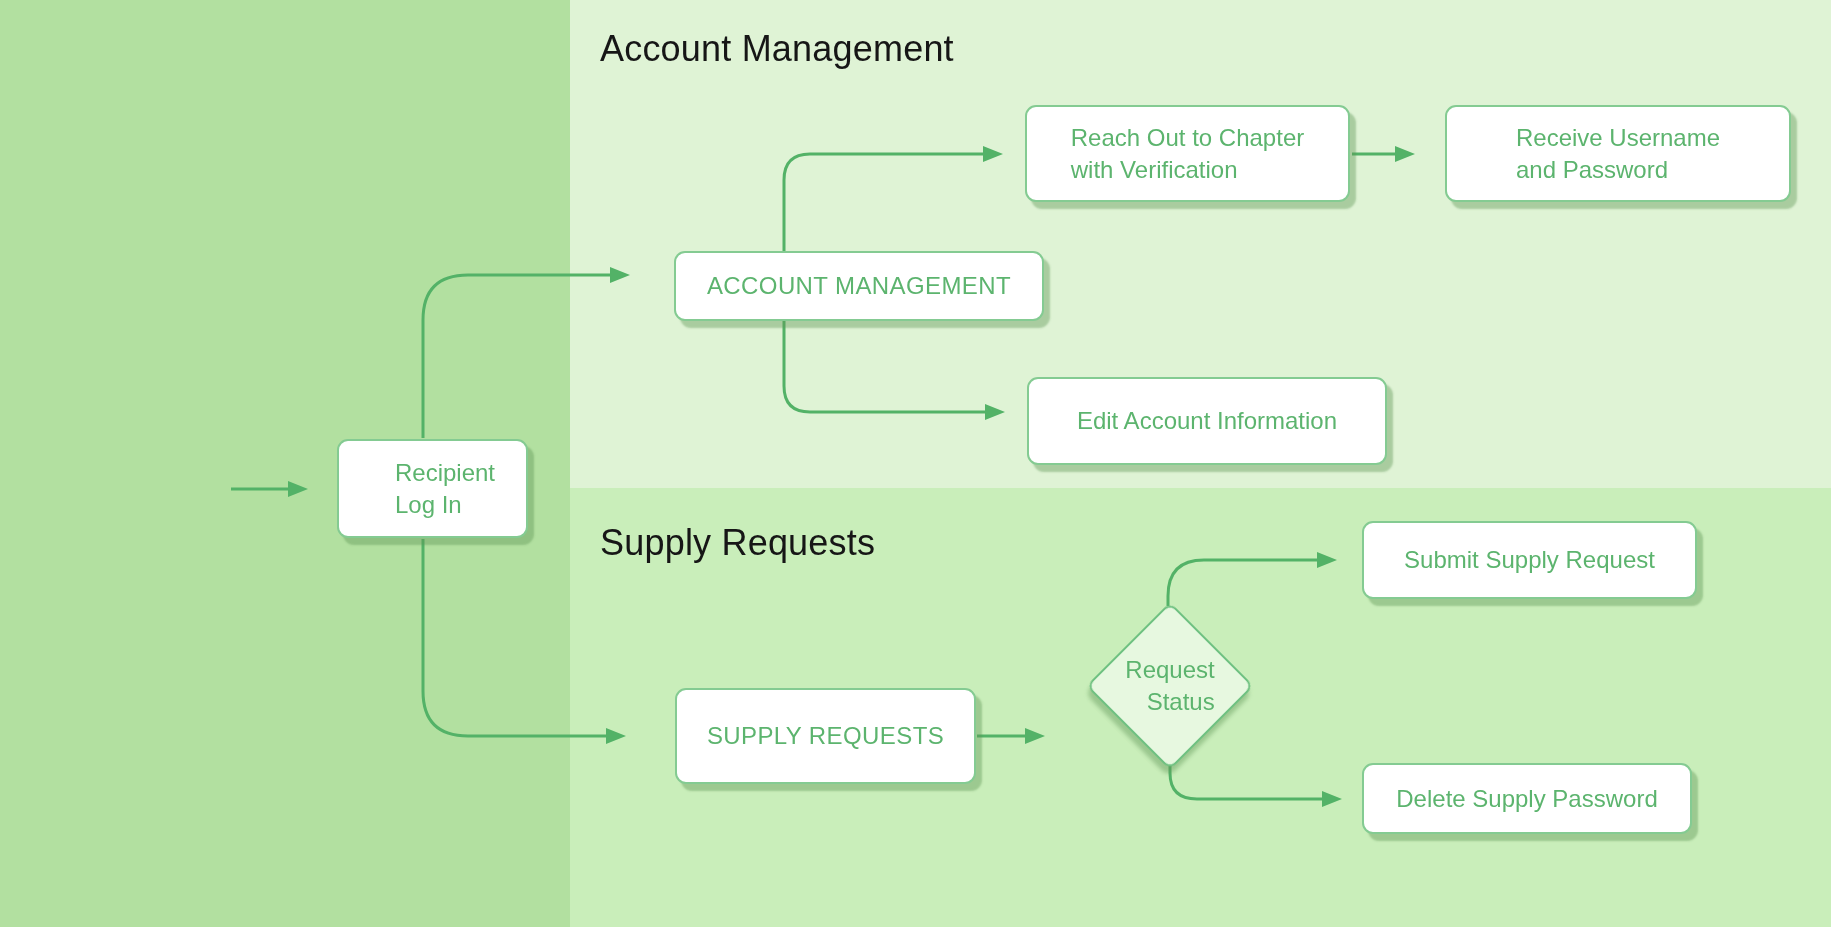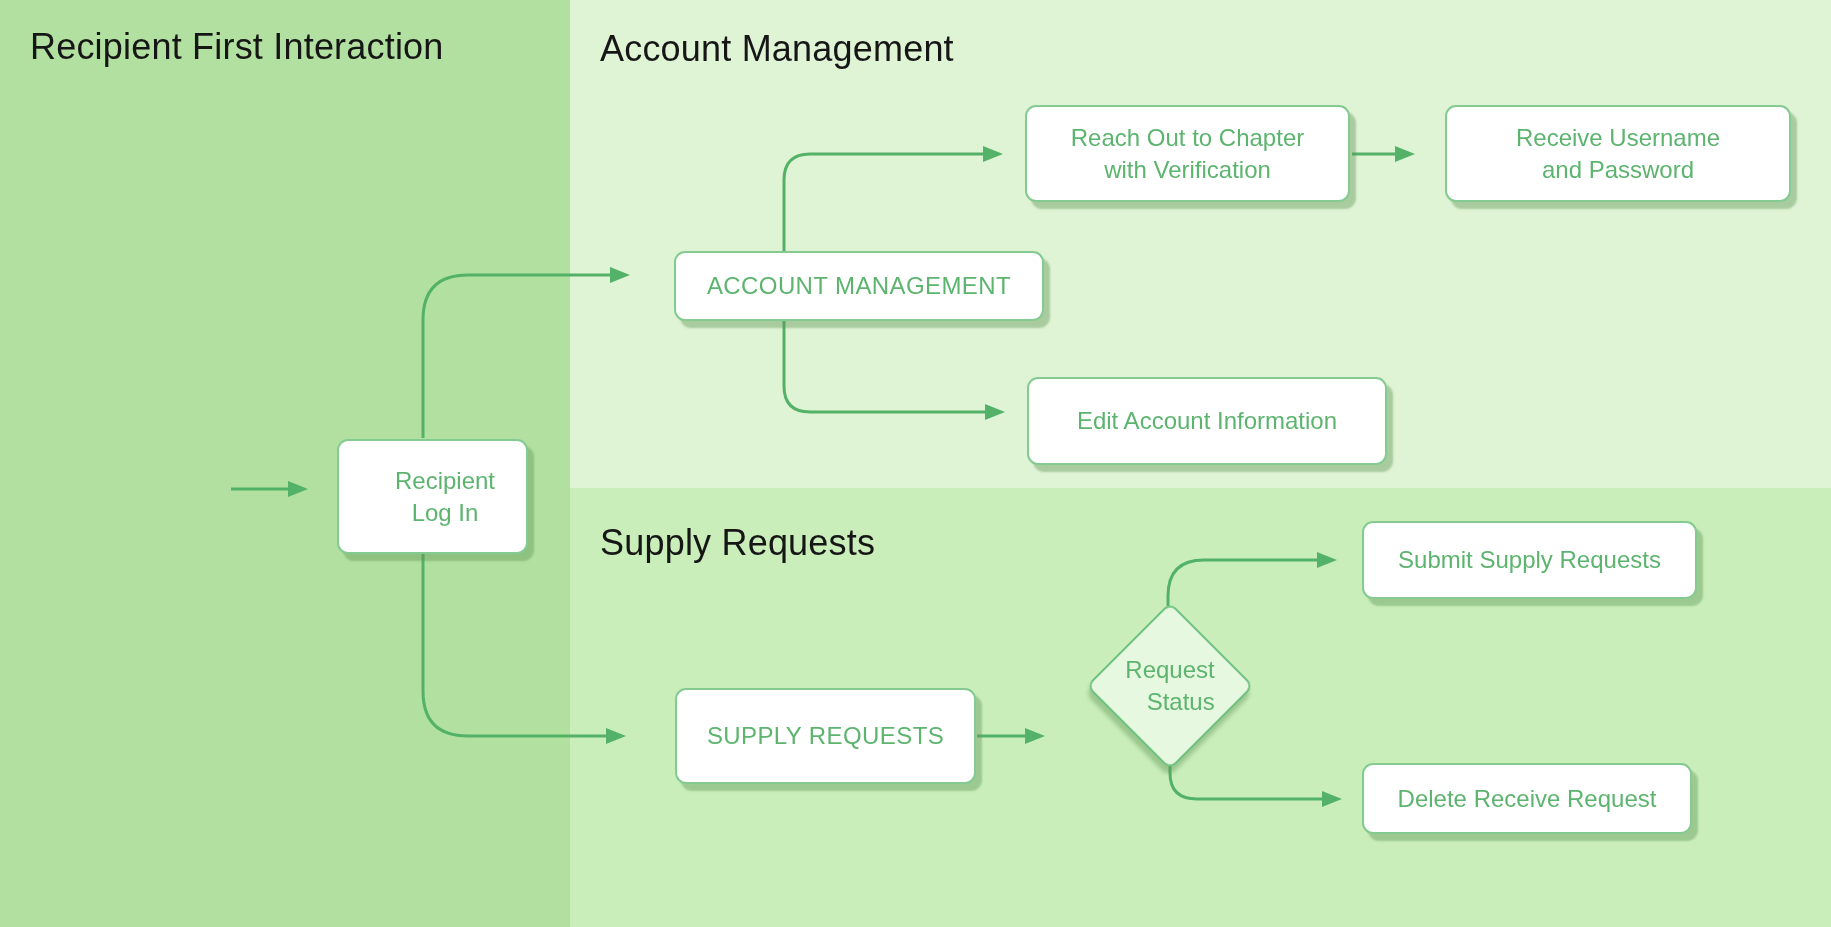--- a/index.html
+++ b/index.html
@@ -17,21 +17,21 @@
     color:#161616;letter-spacing:0.2px;white-space:nowrap;
   }
 
   #wires{position:absolute;left:0;top:0;z-index:1;}
 
   .node{
     position:absolute;z-index:2;background:#ffffff;
     border:2px solid #84cb92;border-radius:11px;
     box-shadow:6px 7px 2px rgba(96,150,86,0.42);
     display:flex;align-items:center;justify-content:center;
-    text-align:center;color:#5cb46e;font-size:24px;line-height:1.32;
+    text-align:left;color:#5cb46e;font-size:24px;line-height:1.32;
     white-space:pre-line;box-sizing:border-box;
   }
   .node.caps{letter-spacing:0.4px;}
 
   .diamond-wrap{position:absolute;z-index:2;}
   .diamond-shape{
     position:absolute;left:50%;top:50%;width:119px;height:119px;
     transform:translate(-50%,-50%) rotate(45deg);
     background:#e7f8e0;border:2px solid #6fc181;border-radius:9px;
     filter:drop-shadow(4px 6px 2px rgba(96,150,86,0.45));
@@ -44,21 +44,20 @@
 </style>
 </head>
 <body>
 
 <div id="canvas">
 
   <div class="panel panel-left"></div>
   <div class="panel panel-top-right"></div>
   <div class="panel panel-bottom-right"></div>
 
-  <div class="section-title" style="left:30px;top:26px;">Recipient First Interaction</div>
   <div class="section-title" style="left:600px;top:28px;">Account Management</div>
   <div class="section-title" style="left:600px;top:522px;">Supply Requests</div>
 
   <svg id="wires" width="1831" height="927" viewBox="0 0 1831 927">
     <defs>
       <marker id="arrow" markerUnits="userSpaceOnUse" markerWidth="22" markerHeight="18" refX="1" refY="9" orient="auto">
         <path d="M1,1 L21,9 L1,17 Z" fill="#53b267"></path>
       </marker>
     </defs>
     <g fill="none" stroke="#53b267" stroke-width="3">
@@ -68,38 +67,38 @@
       <path d="M784,251 V180 Q784,154 810,154 H983" marker-end="url(#arrow)"></path>
       <path d="M784,321 V386 Q784,412 810,412 H985" marker-end="url(#arrow)"></path>
       <path d="M1352,154 H1395" marker-end="url(#arrow)"></path>
       <path d="M977,736 H1025" marker-end="url(#arrow)"></path>
       <path d="M1168,606 V596 Q1168,560 1204,560 H1317" marker-end="url(#arrow)"></path>
       <path d="M1170,766 V773 Q1170,799 1197,799 H1322" marker-end="url(#arrow)"></path>
     </g>
   </svg>
 
 
-  <div class="node" style="left:337px;top:439px;width:191px;height:115px;padding-left:25px;">Recipient
+  <div class="node" style="left:337px;top:439px;width:191px;height:99px;padding-left:25px;">Recipient
 Log In</div>
 
   <div class="node caps" style="left:674px;top:251px;width:370px;height:70px;">ACCOUNT MANAGEMENT</div>
 
   <div class="node" style="left:1025px;top:105px;width:325px;height:97px;">Reach Out to Chapter
 with Verification</div>
 
   <div class="node" style="left:1445px;top:105px;width:346px;height:97px;">Receive Username
 and Password</div>
 
   <div class="node" style="left:1027px;top:377px;width:360px;height:88px;">Edit Account Information</div>
 
   <div class="node caps" style="left:675px;top:688px;width:301px;height:96px;">SUPPLY REQUESTS</div>
 
-  <div class="node" style="left:1362px;top:521px;width:335px;height:78px;">Submit Supply Requests</div>
+  <div class="node" style="left:1362px;top:521px;width:335px;height:78px;">Submit Supply Request</div>
 
-  <div class="node" style="left:1362px;top:763px;width:330px;height:71px;">Delete Receive Request</div>
+  <div class="node" style="left:1362px;top:763px;width:330px;height:71px;">Delete Supply Password</div>
 
   <div class="diamond-wrap" style="left:1086px;top:602px;width:168px;height:168px;">
     <div class="diamond-shape"></div>
     <div class="diamond-label">Request
 Status</div>
   </div>
 
 </div>
 
 </body></html>

